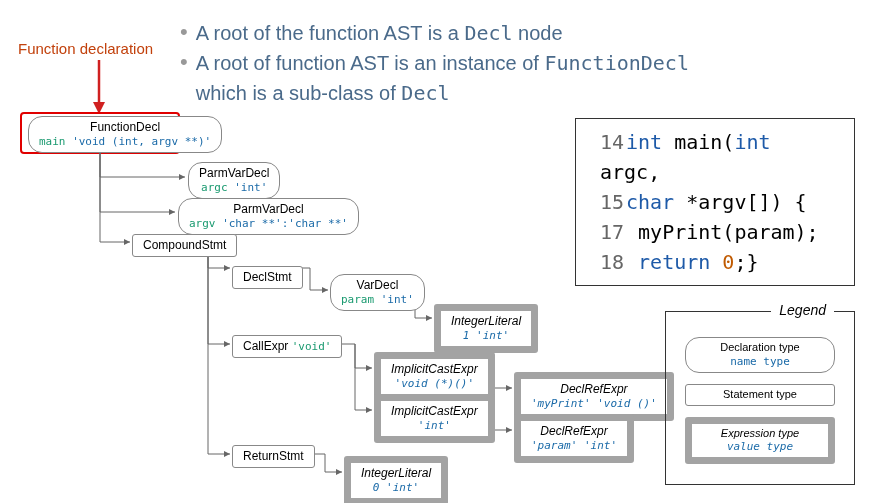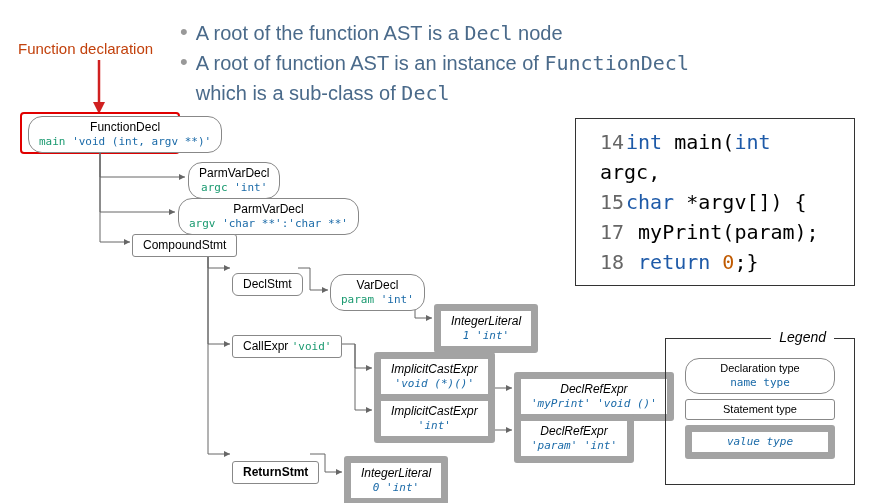--- a/index.html
+++ b/index.html
@@ -69,32 +69,32 @@
   }
   .code-box .ln { color: #666; display: inline-block; width: 26px; }
   .code-box .kw { color: #1e5aa8; }
   .code-box .num { color: #c05a00; }
   .legend {
     position: absolute;
     bottom: 18px;
     right: 18px;
     width: 190px;
     border: 1.5px solid #333;
-    padding: 14px 10px 20px 10px;
+    padding: 14px 10px 9px 10px;
   }
   .legend-title {
     position: absolute;
     top: -10px;
     right: 20px;
     background: #fff;
     padding: 0 8px;
     font-style: italic;
     font-size: 14px;
   }
-  .legend .node { position: static; margin: 5px auto; width: 150px; font-size: 11px; }
+  .legend .node { position: static; margin: 11px auto; width: 150px; font-size: 11px; }
   .tree-svg { position: absolute; top: 110px; left: 20px; pointer-events: none; }
 </style>
 </head>
 <body>
 
 <div class="bullets">
   <div class="row">
     <span class="dot">•</span>
     <span>
       <span>A root of the function AST is a </span><span class="mono">Decl</span><span> node</span>
@@ -170,21 +170,21 @@
 
 <div class="node decl-node" style="top:198px; left:178px;">
   <div>ParmVarDecl</div>
   <div class="type-line"><span class="name-part">argv</span> <span>'char **':'char **'</span></div>
 </div>
 
 <div class="node stmt-node" style="top:234px; left:132px;">
   <div>CompoundStmt</div>
 </div>
 
-<div class="node stmt-node" style="top:273px; left:232px;border-radius:6px;">
+<div class="node stmt-node" style="top:266px; left:232px;">
   <div>DeclStmt</div>
 </div>
 
 <div class="node decl-node" style="top:274px; left:330px;text-align:center;">
   <div>VarDecl</div>
   <div class="type-line"><span class="name-part">param</span> <span>'int'</span></div>
 </div>
 
 <div class="node expr-node" style="top:304px; left:434px;">
   <div>IntegerLiteral</div>
@@ -208,21 +208,21 @@
 <div class="node expr-node" style="top:394px; left:374px;">
   <div>ImplicitCastExpr</div>
   <div class="type-line">'int'</div>
 </div>
 
 <div class="node expr-node" style="top:414px; left:514px;">
   <div>DeclRefExpr</div>
   <div class="type-line">'param' 'int'</div>
 </div>
 
-<div class="node stmt-node" style="top:461px; left:232px;font-weight:bold;">
+<div class="node stmt-node" style="top:445px; left:232px;">
   <div>ReturnStmt</div>
 </div>
 
 <div class="node expr-node" style="top:456px; left:344px;">
   <div>IntegerLiteral</div>
   <div class="type-line">0 'int'</div>
 </div>
 
 <div class="code-box">
   <div><span class="ln">14</span><span class="kw">int</span><span> main(</span><span class="kw">int</span><span> argc,</span></div>
@@ -234,15 +234,16 @@
 <div class="legend">
   <div class="legend-title">Legend</div>
   <div class="node decl-node">
     <div>Declaration type</div>
     <div class="type-line">name type</div>
   </div>
   <div class="node stmt-node">
     <div>Statement type</div>
   </div>
   <div class="node expr-node">
+    <div>Expression type</div>
     <div class="type-line">value type</div>
   </div>
 </div>
 
 </body></html>

